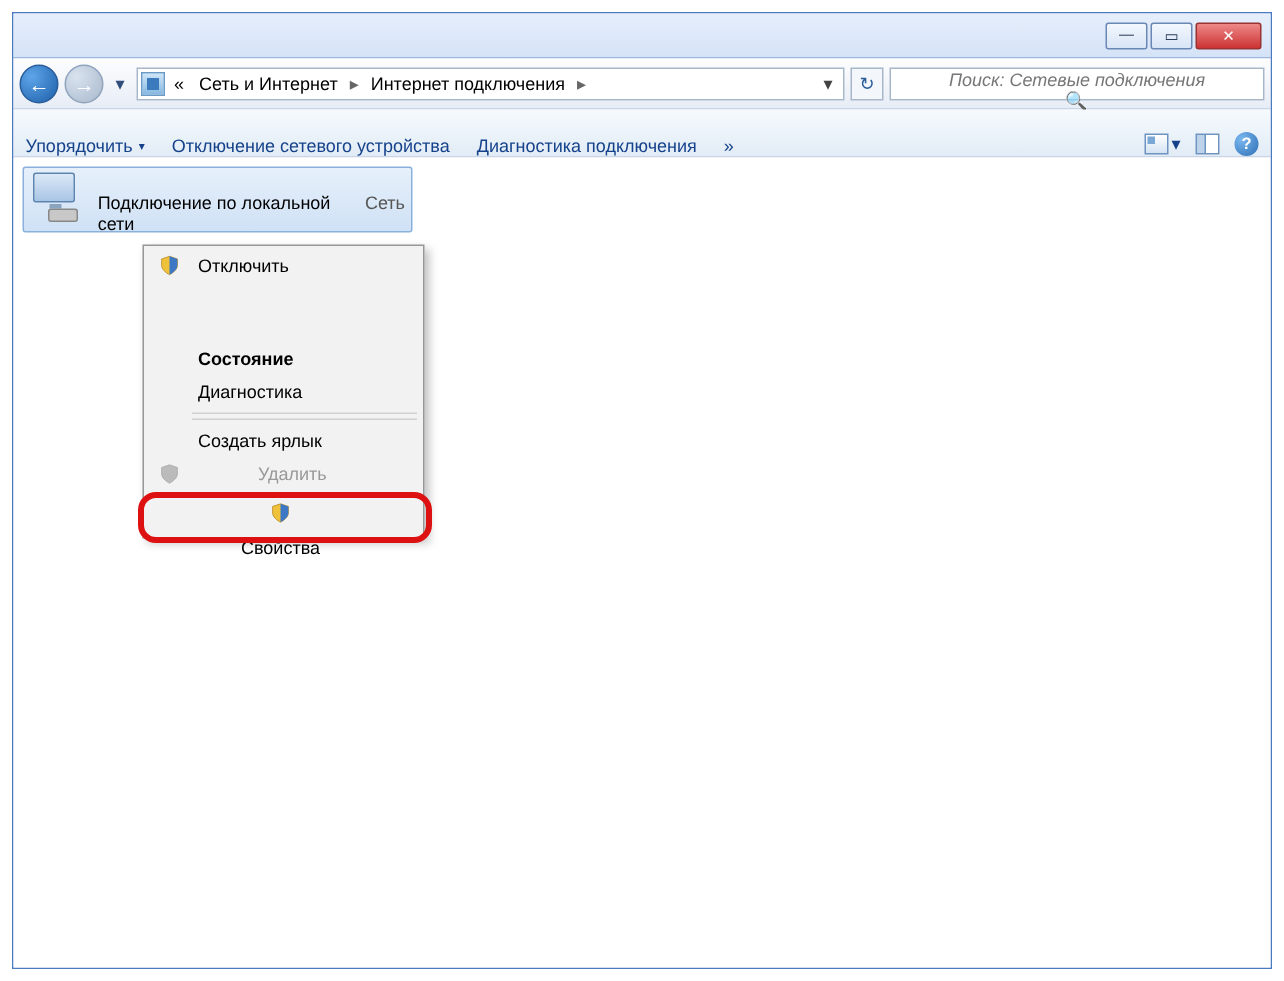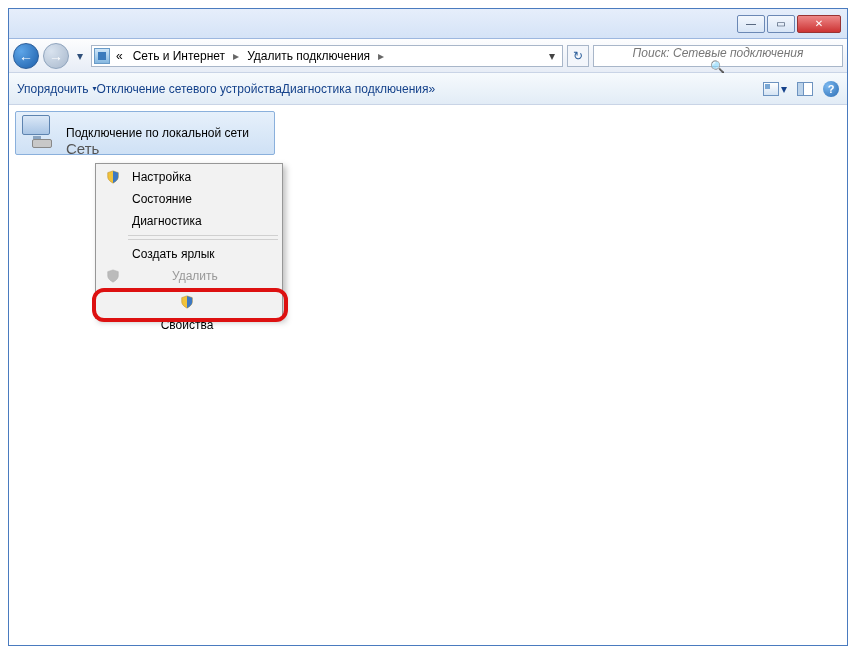--- a/index.html
+++ b/index.html
@@ -100,22 +100,23 @@
       font-style: italic;
       justify-content: space-between;
       flex-direction: column;
     }
     .searchbox .mag{color:#3d6ea8;font-style:normal;}
     .toolbar {
       height: 32px;
       background: linear-gradient(#f6fafd, #e2ecf6);
       border-bottom: 1px solid #c9d4e6;
       display: flex;
-      align-items: center;
+      align-items: flex-end;
       padding: 0 8px;
+      gap: 18px;
     }
     .tbtn { color:#15428b; display:flex;align-items:center;gap:4px;}
     .tbtn .dd{font-size:8px;}
     .toolbar-right{margin-left:auto;display:flex;align-items:center;gap:10px;color:#15428b;}
     .view-ico{width:16px;height:14px;border:1px solid #6d93c0;background:linear-gradient(#fff,#d4e3f3);position:relative;}
     .view-ico::before{content:"";position:absolute;left:1px;top:1px;width:5px;height:5px;background:#7aa7d4;}
     .pane-ico{width:16px;height:14px;border:1px solid #6d93c0;background:#fff;position:relative;}
     .pane-ico::before{content:"";position:absolute;left:0;top:0;width:5px;height:100%;background:#bcd3ea;border-right:1px solid #6d93c0;}
     .help-ico{width:16px;height:16px;border-radius:50%;background:radial-gradient(circle at 30% 30%,#7ab8f0,#2d6db3);color:#fff;display:flex;align-items:center;justify-content:center;font-weight:bold;font-size:11px;}
     .content {
@@ -132,43 +133,43 @@
       border-radius:2px;
       display:flex;
       align-items:center;
       padding:4px;
       gap:6px;
     }
     .item-icon{width:40px;height:36px;position:relative;}
     .item-icon .monitor{width:28px;height:20px;background:linear-gradient(#dbe8f7,#a9c5e5);border:1px solid #5e84b0;border-radius:2px;position:absolute;left:2px;top:0;}
     .item-icon .monitor::after{content:"";position:absolute;left:10px;top:20px;width:8px;height:3px;background:#8aa4c0;}
     .item-icon .plug{width:20px;height:9px;background:#c8c8c8;border:1px solid #888;position:absolute;left:12px;top:24px;border-radius:2px;}
-    .item-text{display:flex;flex-direction:column;line-height:1.2;margin-top:18px;}
+    .item-text{display:flex;flex-direction:row;line-height:1.2;margin-top:18px;}
     .item-title{color:#000;}
-    .item-sub{color:#555;font-size:15px;}
+    .item-sub{color:#555;font-size:12px;}
     
     .ctxmenu {
       position:absolute;
       left:86px; top:58px;
       width:188px;
       background:#f2f2f2;
       border:1px solid #979797;
       box-shadow:3px 3px 6px rgba(0,0,0,.25);
       padding:2px;
     }
     .ctx-item{
       height:22px;
       display:flex;
       align-items:center;
       padding:0 8px 0 4px;
       gap:8px;
       color:#000;
     }
     .ctx-item.disabled{color:#999;gap:48px;}
-    .ctx-item.bold{font-weight:normal;}
+    .ctx-item.bold{font-weight:bold;margin-top:40px;}
     .ctx-sep{height:1px;background:#d0d0d0;margin:3px 2px 3px 30px;}
     .shield{width:16px;height:16px;display:inline-flex;align-items:center;justify-content:center;}
     .shield svg{width:14px;height:14px;}
     .shield.off svg path{fill:#bbb;}
     .ctx-highlight{
       position:absolute;
       left:-6px;
       width:196px;
       height:34px;
       border:4px solid #d11;
@@ -194,21 +195,21 @@
     <div class="navbtn fwd">
         <span class="arrow">→</span>
       </div>
     <div class="nav-drop">▾</div>
 
     <div class="address">
       <span class="addr-icon"></span>
       <span class="bc">«</span>
       <span class="bc">Сеть и Интернет</span>
       <span class="bc-sep">▸</span>
-      <span class="bc">Удалить подключения</span>
+      <span class="bc">Интернет подключения</span>
       <span class="bc-sep">▸</span>
       <span style="flex:1"></span>
       <span class="addr-dd">▾</span>
     </div>
     <div class="refresh">↻</div>
     <div class="searchbox">
       <span>Поиск: Сетевые подключения</span>
       <span class="mag">🔍</span>
     </div>
   </div>
@@ -246,21 +247,21 @@
     <div class="ctxmenu">
       <div class="ctx-item">
         <span class="iconcol">
             <span class="shield">
               <svg viewBox="0 0 16 16">
                 <path d="M8 1 L14 3 V8 C14 12 8 15 8 15 C8 15 2 12 2 8 V3 Z" fill="#f0c23b" stroke="#b8861b" stroke-width=".6"></path>
                 <path d="M8 1 L14 3 V8 C14 12 8 15 8 15 V1 Z" fill="#3c78c3"></path>
               </svg>
             </span>
           </span>
-        <span>Настройка</span>
+        <span>Отключить</span>
       </div>
       <div class="ctx-item bold">
         <span class="iconcol"></span>
           <span>Состояние</span>
       </div>
       <div class="ctx-item">
         <span class="iconcol"></span>
           <span>Диагностика</span>
       </div>
       <div class="ctx-sep"></div>

